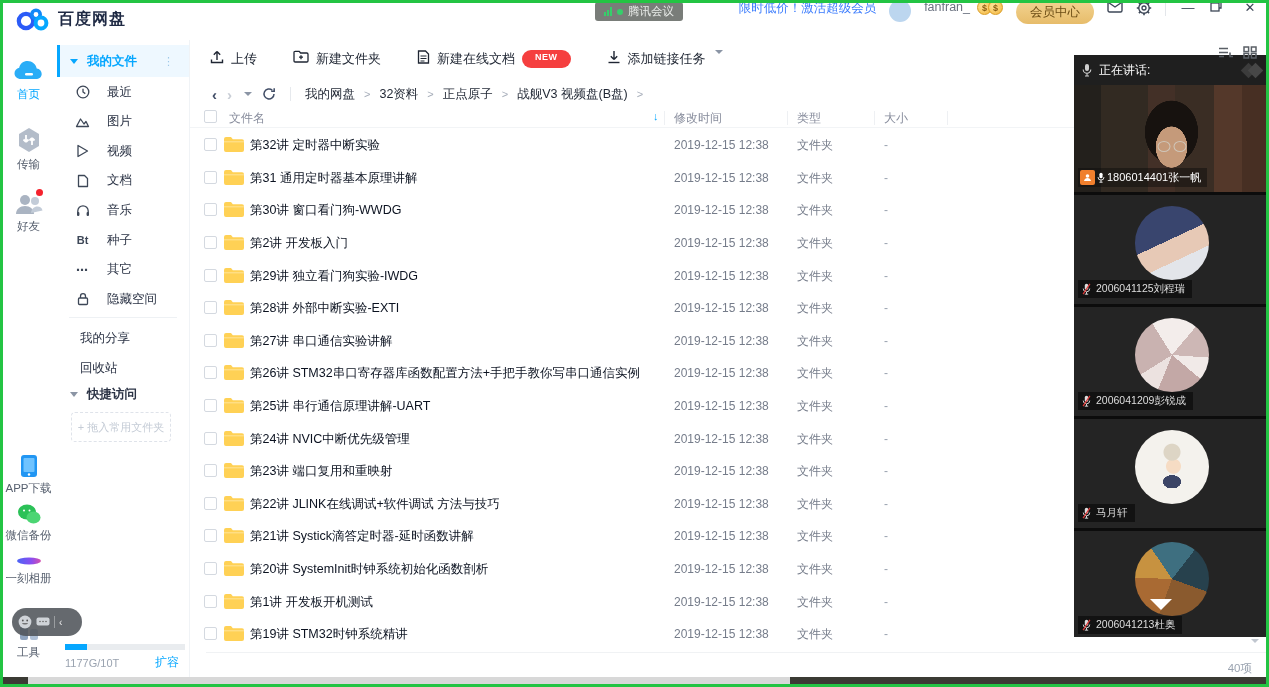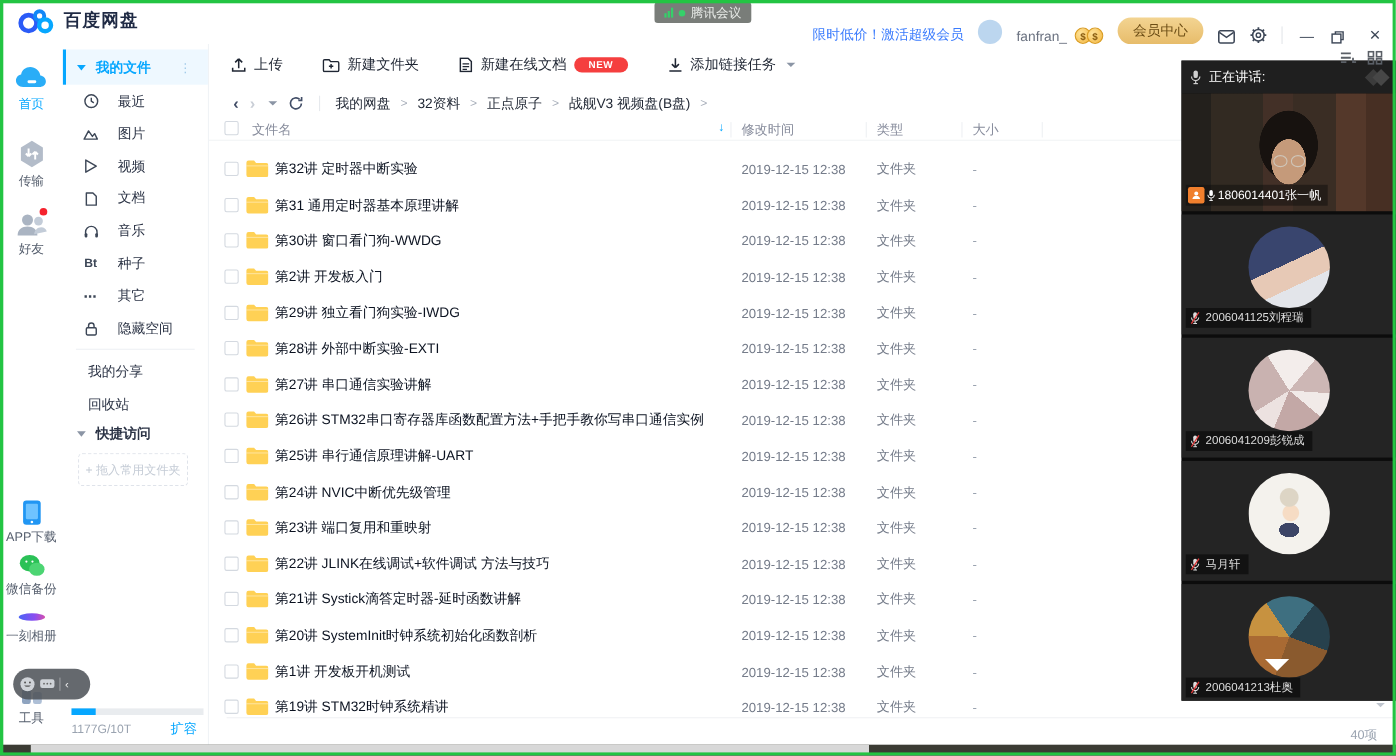--- a/index.html
+++ b/index.html
@@ -11,21 +11,21 @@
 
   
   .titlebar{position:absolute;top:0;left:0;right:0;height:40px;background:#fff;z-index:300;}
   .brand{position:absolute;left:16px;top:6px;display:flex;align-items:center;gap:8px;}
   .brand .app-title{font-size:16px;font-weight:bold;color:#1f2a44;letter-spacing:1px;}
   .meeting-pill{position:absolute;left:595px;top:2px;height:19px;background:rgba(110,114,110,.92);border-radius:3px;display:flex;align-items:center;gap:5px;padding:0 9px;color:#e9ece9;font-size:11.5px;z-index:950;}
   .sig-bars{display:flex;align-items:flex-end;gap:1px;height:9px;}
   .sig-bars i{display:block;width:2px;background:#35d06a;}
   .sig-bars i:nth-child(1){height:4px}.sig-bars i:nth-child(2){height:6px}.sig-bars i:nth-child(3){height:9px}
   .green-dot{width:6px;height:6px;border-radius:50%;background:#35d06a;}
-  .tb-right{position:absolute;right:10px;top:0;height:40px;display:flex;align-items:flex-end;gap:13px;}
+  .tb-right{position:absolute;right:10px;top:0;height:40px;display:flex;align-items:flex-start;gap:13px;}
   .promo{color:#3a7bfd;font-size:12.5px;cursor:pointer;}
   .avatar{width:22px;height:22px;border-radius:50%;background:#bcd6ef;}
   .username{color:#6b7280;font-size:12.5px;}
   .coins{display:flex;margin-left:-6px;}
   .coin{width:15px;height:15px;border-radius:50%;background:radial-gradient(circle at 35% 35%,#ffe49a,#f3b53c);border:1px solid #d99c23;color:#8a5d10;font-size:9px;font-weight:bold;display:flex;align-items:center;justify-content:center;}
   .coin+.coin{margin-left:-4px;}
   .member-btn{height:24px;padding:0 14px;border-radius:12px;background:linear-gradient(180deg,#f3d492,#e7bc6a);color:#6b4c14;font-size:12.5px;display:flex;align-items:center;cursor:pointer;}
   .tb-icon{color:#3d4757;display:flex;align-items:center;cursor:pointer;}
   .tb-sep{width:1px;height:16px;background:#e3e6ea;}
   .win-btn{color:#3d4757;font-size:13px;width:18px;text-align:center;cursor:pointer;}
@@ -61,35 +61,35 @@
   .dropzone{position:absolute;top:372px;left:14px;width:100px;height:30px;border:1px dashed #dfe3ea;border-radius:4px;display:flex;align-items:center;justify-content:center;color:#c5ccd6;font-size:11px;}
   .storage-bar{position:absolute;left:8px;top:604px;width:120px;height:6px;background:#e9ecef;}
   .storage-bar i{display:block;height:100%;background:#06a7ff;}
   .storage-text{position:absolute;left:8px;right:10px;top:614px;display:flex;justify-content:space-between;align-items:center;}
   .storage-text .usage{color:#9aa3b0;font-size:11px;}
   .storage-text .expand{color:#06a7ff;font-size:12px;cursor:pointer;}
 
   
   .main{position:absolute;left:190px;right:0;top:40px;bottom:10px;background:#fff;}
   .toolbar{position:absolute;top:0;left:0;right:0;height:38px;display:flex;align-items:center;padding-left:20px;gap:36px;}
-  .tool-btn{display:flex;align-items:center;gap:7px;color:#1f2633;font-size:13px;cursor:pointer;}
+  .tool-btn{display:flex;gap:7px;color:#1f2633;font-size:13px;cursor:pointer;}
   .badge-new{background:#f53f3f;color:#fff;font-size:9px;font-weight:bold;padding:2px 13px;border-radius:9px;letter-spacing:.5px;}
   .caret-sm{width:0;height:0;border-left:4px solid transparent;border-right:4px solid transparent;border-top:4px solid #8b95a5;margin-left:2px;}
   .navrow{position:absolute;top:38px;left:0;right:0;height:32px;display:flex;align-items:center;padding-left:22px;gap:10px;}
   .nav-ico{color:#424e67;cursor:pointer;display:flex;align-items:center;}
   .nav-ico.dim{color:#c9ced6;}
   .nav-sep{width:1px;height:14px;background:#e6e9ed;margin:0 4px;}
   .crumb{display:flex;align-items:center;gap:9px;font-size:12.5px;color:#1f2633;}
   .crumb .gt{color:#a6adb9;font-size:11px;}
   .crumb span[data-name=breadcrumb-item]{cursor:pointer;}
   .thead{position:absolute;top:70px;left:0;right:0;height:18px;color:#878c9c;font-size:12px;border-bottom:1px solid #f2f4f6;}
   .thead .col{position:absolute;top:0;}
   .th-line{position:absolute;top:1px;height:14px;width:1px;background:#eef0f3;}
   .sort-ico{color:#06a7ff;font-size:11px;}
-  .rows{position:absolute;top:98px;left:0;right:0;}
+  .rows{position:absolute;top:89px;left:0;right:0;}
   .frow{position:relative;height:32.6px;cursor:pointer;}
   .checkbox{position:absolute;left:14px;top:50%;margin-top:-7px;width:13px;height:13px;border:1px solid #d4d9e0;border-radius:2px;background:#fff;}
   .thead .checkbox{top:0;margin-top:0;}
   .folder-ico{position:absolute;left:33px;top:50%;margin-top:-9px;}
   .fname{position:absolute;left:60px;top:50%;transform:translateY(-50%);font-size:12.5px;color:#0b1220;white-space:nowrap;}
   .fdate{position:absolute;left:484px;top:50%;transform:translateY(-50%);color:#757c8a;font-size:12px;}
   .ftype{position:absolute;left:607px;top:50%;transform:translateY(-50%);color:#757c8a;font-size:12px;}
   .fsize{position:absolute;left:694px;top:50%;transform:translateY(-50%);color:#9aa3b0;font-size:12px;}
   .list-foot{position:absolute;left:16px;right:0;top:612px;border-top:1px solid #f0f2f4;height:26px;}
   .foot-count{position:absolute;right:17px;top:8px;color:#9aa3b0;font-size:11.5px;}

